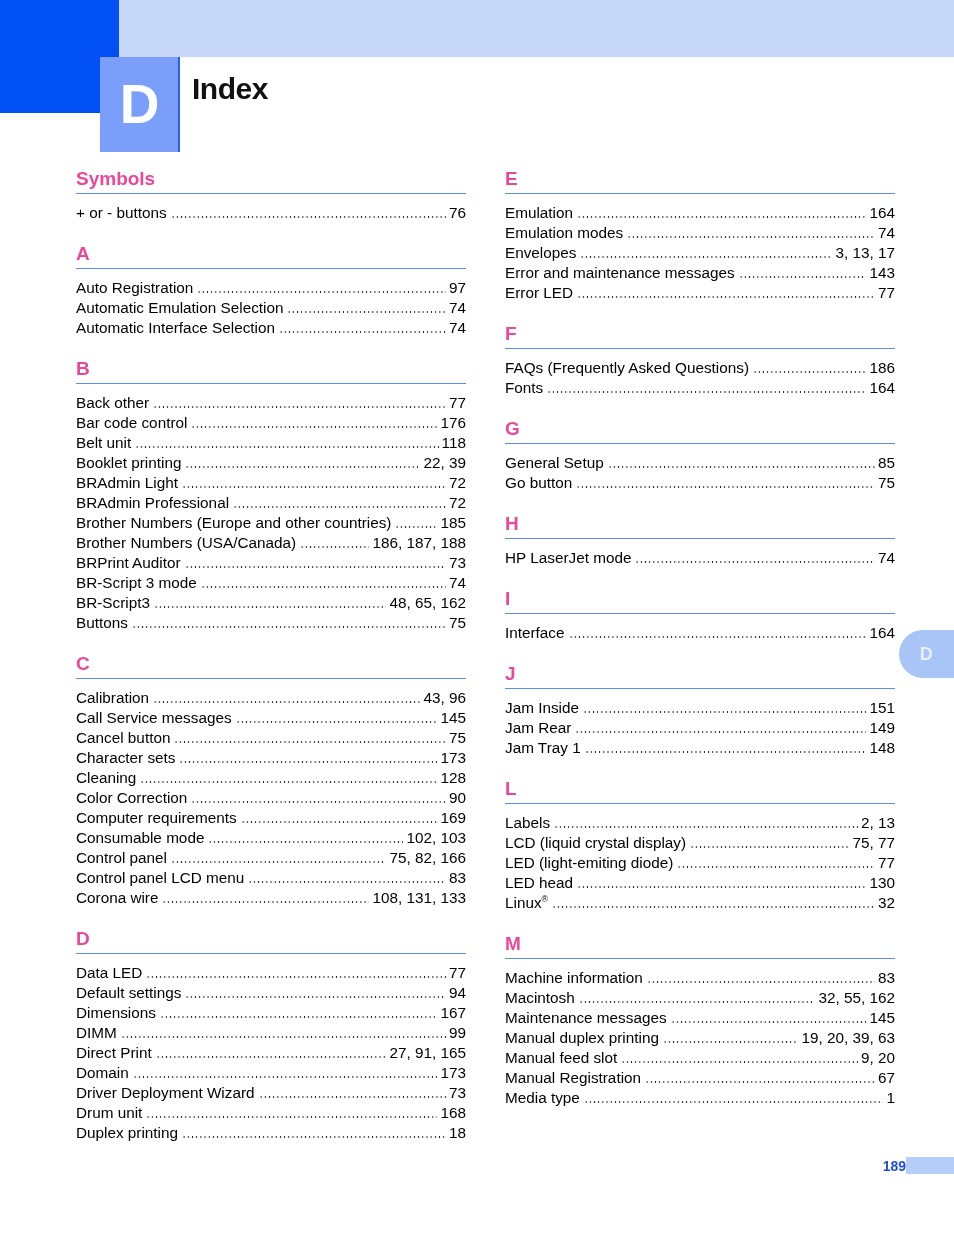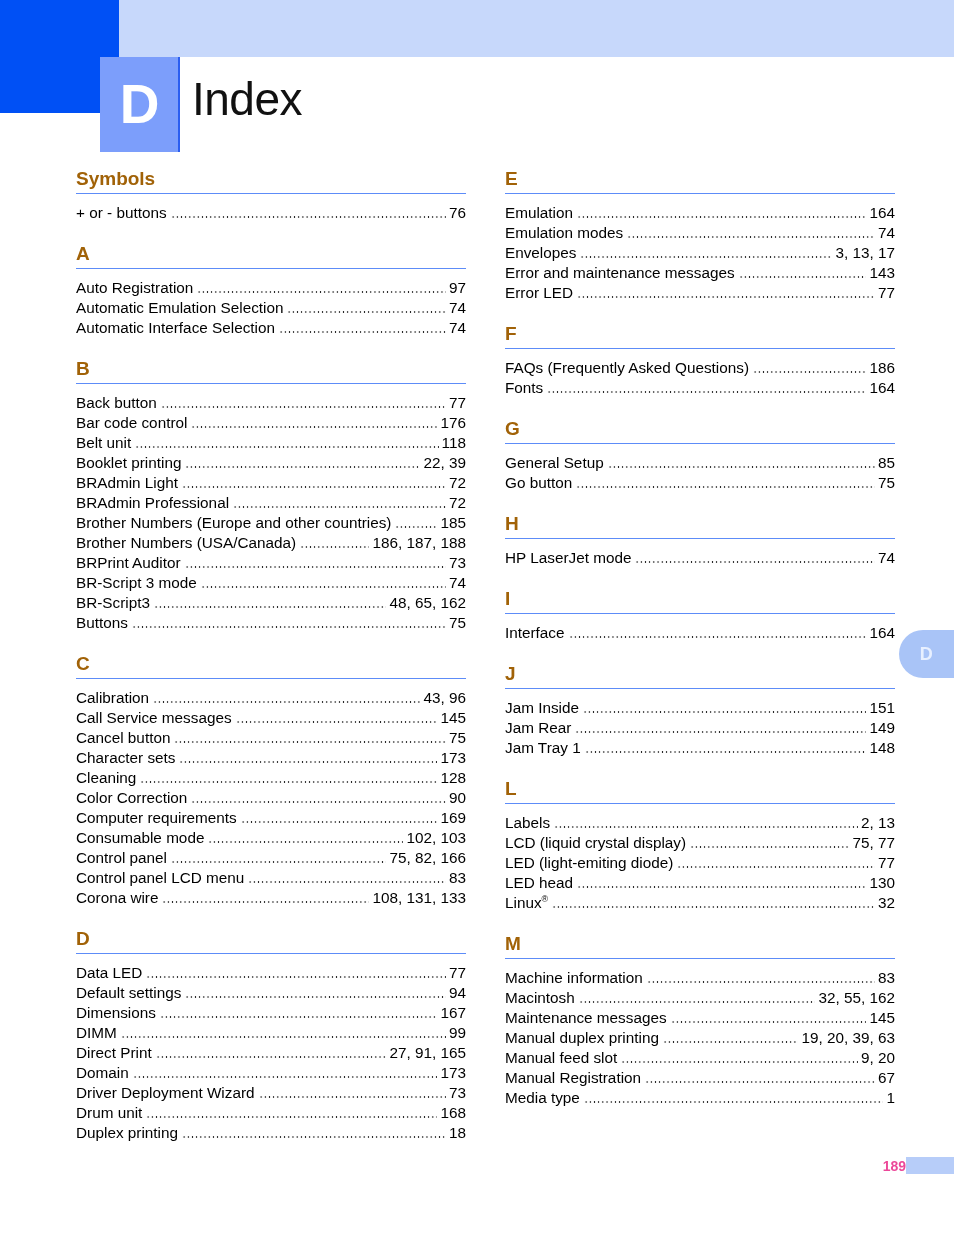--- a/index.html
+++ b/index.html
@@ -46,22 +46,22 @@
     font-size: 55px;
     font-weight: bold;
     line-height: 95px;
     text-align: center;
     letter-spacing: -1px;
   }
   .page-title {
     position: absolute;
     left: 192px;
     top: 72px;
-    font-size: 46px;
-    font-weight: normal;
+    font-size: 30px;
+    font-weight: bold;
     color: #111111;
     letter-spacing: -0.5px;
   }
 
   
   .columns {
     position: absolute;
     left: 0;
     top: 168px;
     width: 954px;
@@ -70,21 +70,21 @@
     position: absolute;
     top: 0;
     width: 390px;
   }
   .col-left  { left: 76px; }
   .col-right { left: 505px; }
 
   .section { margin-bottom: 0; }
 
   .section-letter {
-    color: #a16207;
+    color: #ec4899;
     font-size: 19px;
     font-weight: bold;
     line-height: 22px;
     padding-bottom: 3px;
   }
   .section-rule {
     border-top: 1.6px solid #5d8cf8;
     height: 0;
     margin-bottom: 9px;
   }
@@ -133,21 +133,21 @@
     letter-spacing: 0.5px;
   }
 
   
   .footer-page-number {
     position: absolute;
     right: 48px;
     top: 1158px;
     font-size: 14px;
     font-weight: bold;
-    color: #ec4899;
+    color: #1d4ed8;
   }
   .footer-block {
     position: absolute;
     left: 906px;
     top: 1157px;
     width: 48px;
     height: 17px;
     background: #b7cdf9;
   }
 </style>
@@ -186,21 +186,21 @@
         <div class="entry">
           <span class="entry-title">Automatic Interface Selection</span>
           <span class="entry-leader"></span>
           <span class="entry-pages">74</span>
         </div>
       </div>
       <div class="section">
         <div class="section-letter">B</div>
         <div class="section-rule"></div>
         <div class="entry">
-          <span class="entry-title">Back button</span>
+          <span class="entry-title">Back other</span>
           <span class="entry-leader"></span>
           <span class="entry-pages">77</span>
         </div>
         <div class="entry">
           <span class="entry-title">Bar code control</span>
           <span class="entry-leader"></span>
           <span class="entry-pages">176</span>
         </div>
         <div class="entry">
           <span class="entry-title">Belt unit</span>

